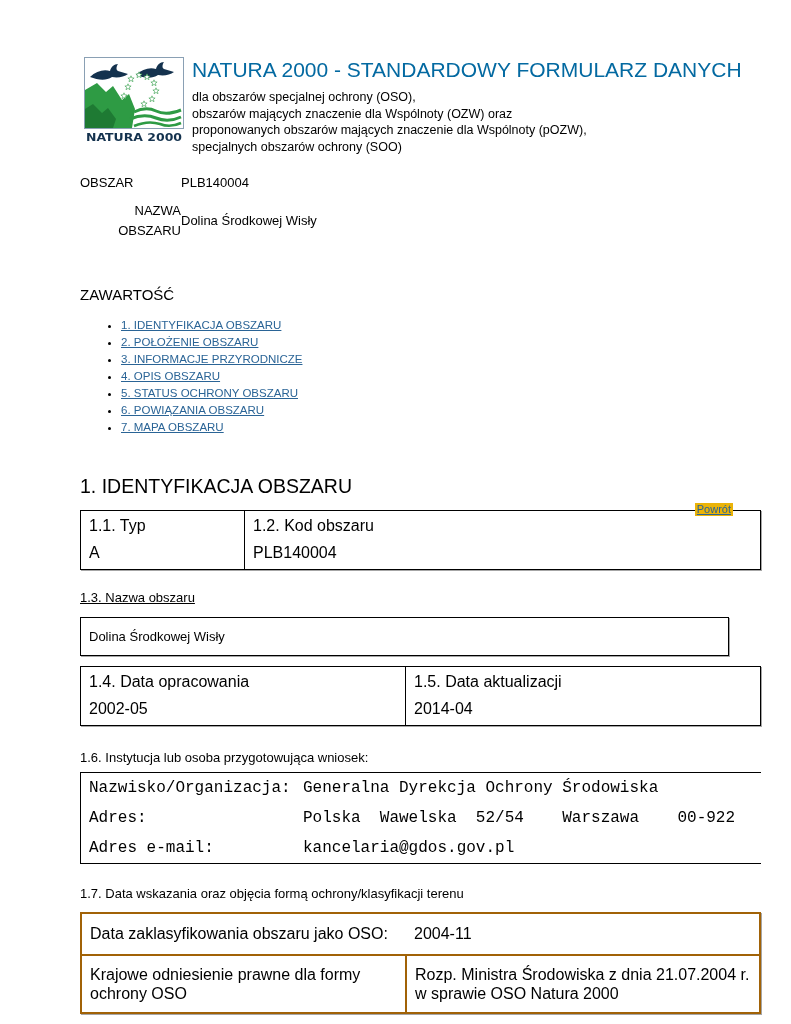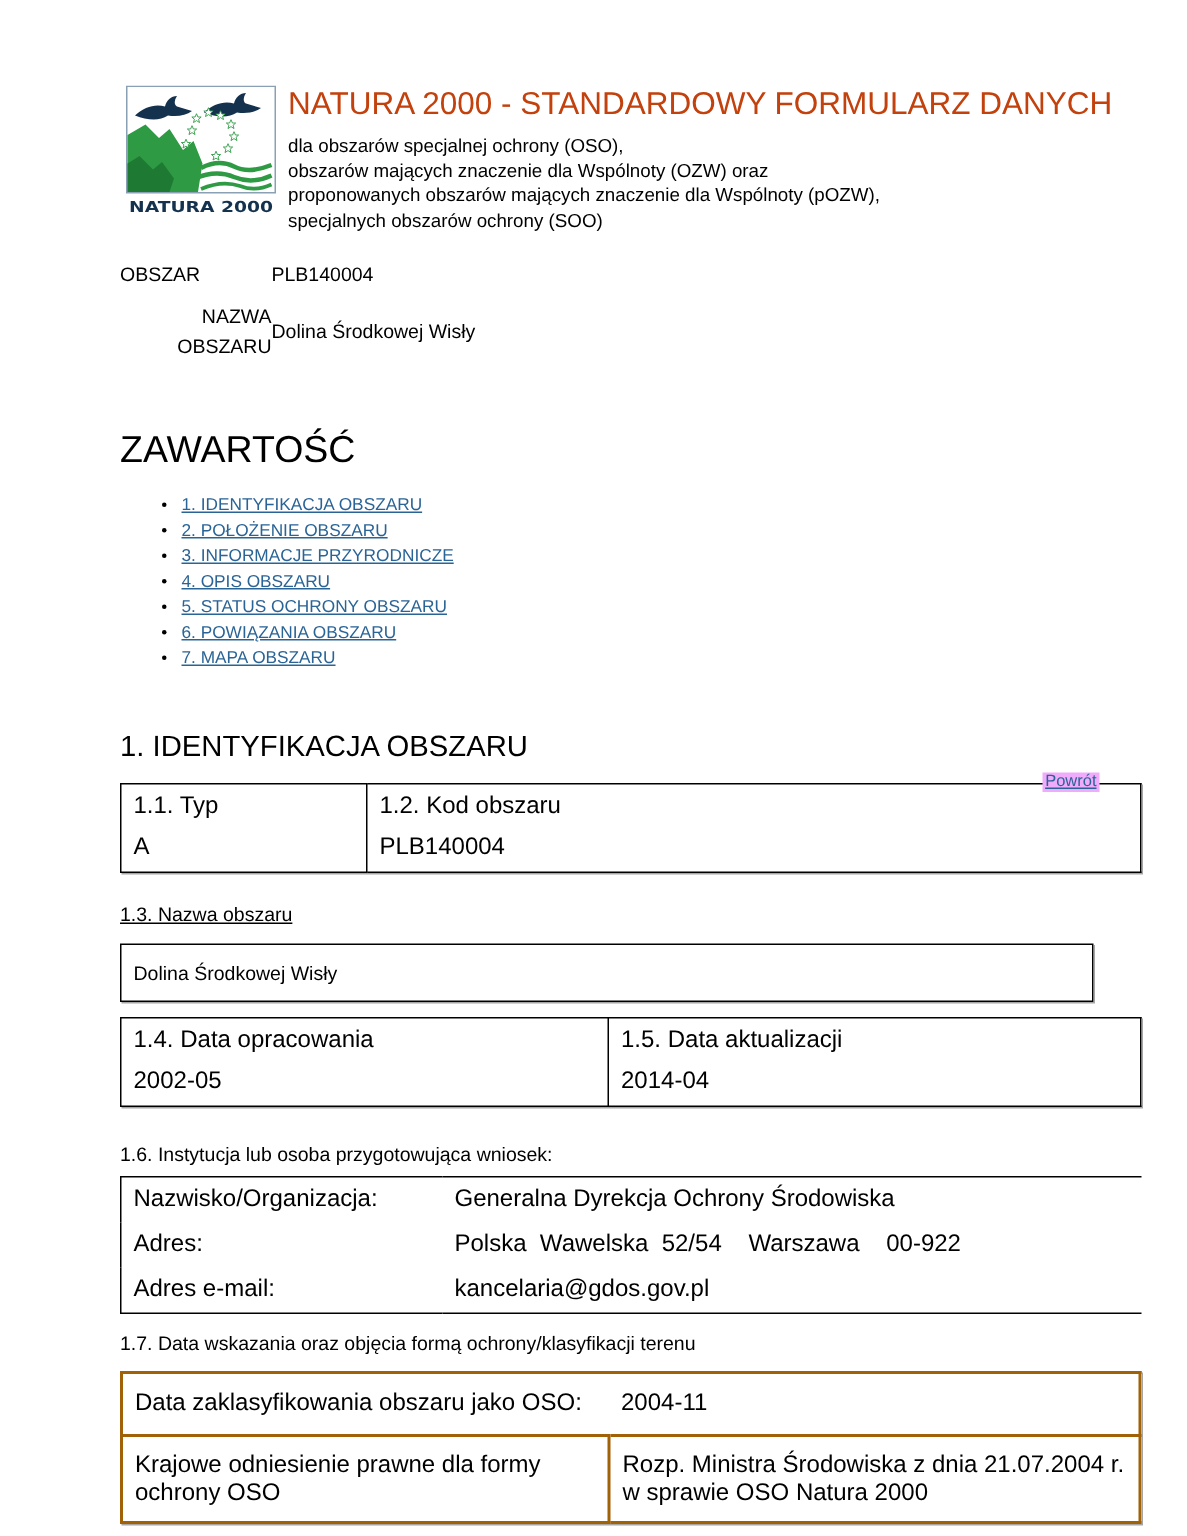--- a/index.html
+++ b/index.html
@@ -8,32 +8,32 @@
     font-family: "Liberation Sans", sans-serif;
     color: #000;
   }
   .page { padding: 57px 0 0 80px; width: 649px; }
 
   
   .header { display: flex; }
   .logo { width: 100px; height: 87px; margin-left: 4px; flex: 0 0 auto; text-align: right; }
   .logo svg { display: block; }
   .header-text { margin-left: 8px; padding-top: 1px; }
-  .title { font-size: 21px; color: #c2410c; white-space: nowrap; margin: 0 0 7px; font-weight: 400; }
+  .title { font-size: 21px; color: #0369a1; white-space: nowrap; margin: 0 0 7px; font-weight: 400; }
   .subtitle-line { font-size: 12.5px; line-height: 16.5px; }
 
   
   .site-block { margin-top: 18px; font-size: 13px; }
   .site-row { display: flex; margin-bottom: 8px; }
   .site-row.nazwa { align-items: center; margin-bottom: 0; text-align: right; }
   .site-label { width: 101px; line-height: 20px; }
   .site-value { line-height: 20px; }
 
   
-  .toc-heading { margin: 45px 0 0; font-size: 25px; font-weight: 400; }
+  .toc-heading { margin: 45px 0 0; font-size: 15px; font-weight: 400; }
   .toc-list { margin: 16px 0 0; padding: 0 0 0 41px; }
   .toc-list li { font-size: 11.5px; line-height: 12px; margin-bottom: 5px; }
   a { color: #2A6496; text-decoration: underline; }
 
   
   .section-heading { margin: 42px 0 0; font-size: 19.5px; font-weight: 400; }
   .tbl-wrap { position: relative; margin-top: 12px; }
   table { border-collapse: collapse; width: 681px; font-size: 16px; table-layout: fixed; }
   .tbl { box-shadow: 1px 1px 0 #a6a6a6; border: 1px solid #000; }
   .tbl td { border: 1px solid #000; padding: 6px 8px 7px; vertical-align: top; }
@@ -42,36 +42,36 @@
   .t45 .c1 { width: 308px; }
 
   .field-label { font-size: 13px; }
   .l13 { margin-top: 20px; text-decoration: underline; }
   .box13 { margin-top: 12px; border: 1px solid #000; box-shadow: 1px 1px 0 #a6a6a6;
            padding: 11px 8px; font-size: 13px; width: 631px; }
 
   .t45 { margin-top: 10px; }
 
   .l16 { margin-top: 24px; }
-  .t16 { margin-top: 7px; border: 1px solid #000; border-right: 0; }
+  .t16 { margin-top: 7px; border: 1px solid #000; border-right: 0; font-family: Liberation Mono, monospace; }
   .t16 td { padding: 6px 8px; border: 0; vertical-align: top; }
   .t16 .c1 { width: 198px; }
   .pre { white-space: pre-wrap; }
 
-  .l17 { margin-top: 12px; }
+  .l17 { margin-top: 22px; }
   .t17 { margin-top: 11px; }
   .t17 td { border: 2px solid #a16207; vertical-align: middle; }
   .t17 .r1 td { padding: 11px 8px; }
   .t17 .r1 .c1 { border-right: 0; width: 308px; }
   .t17 .r1 .c2 { border-left: 0; }
   .t17 .r2 td { padding: 9px 8px; line-height: 19px; }
   .t17 .r2 .c1 { width: 308px; }
 
   .powrot { position: absolute; top: -7px; right: -4px; font-size: 11px; line-height: 13px;
-            background: #f0abfc; padding: 0 2px; margin-left: 45px; }
+            background: #eab308; padding: 0 2px; margin-left: 45px; }
 </style>
 </head>
 <body>
 
 <div class="page">
 
   <div class="header">
     <div class="logo">
       <svg width="100" height="87" viewBox="0 0 100 87" xmlns="http://www.w3.org/2000/svg">
         <defs>

